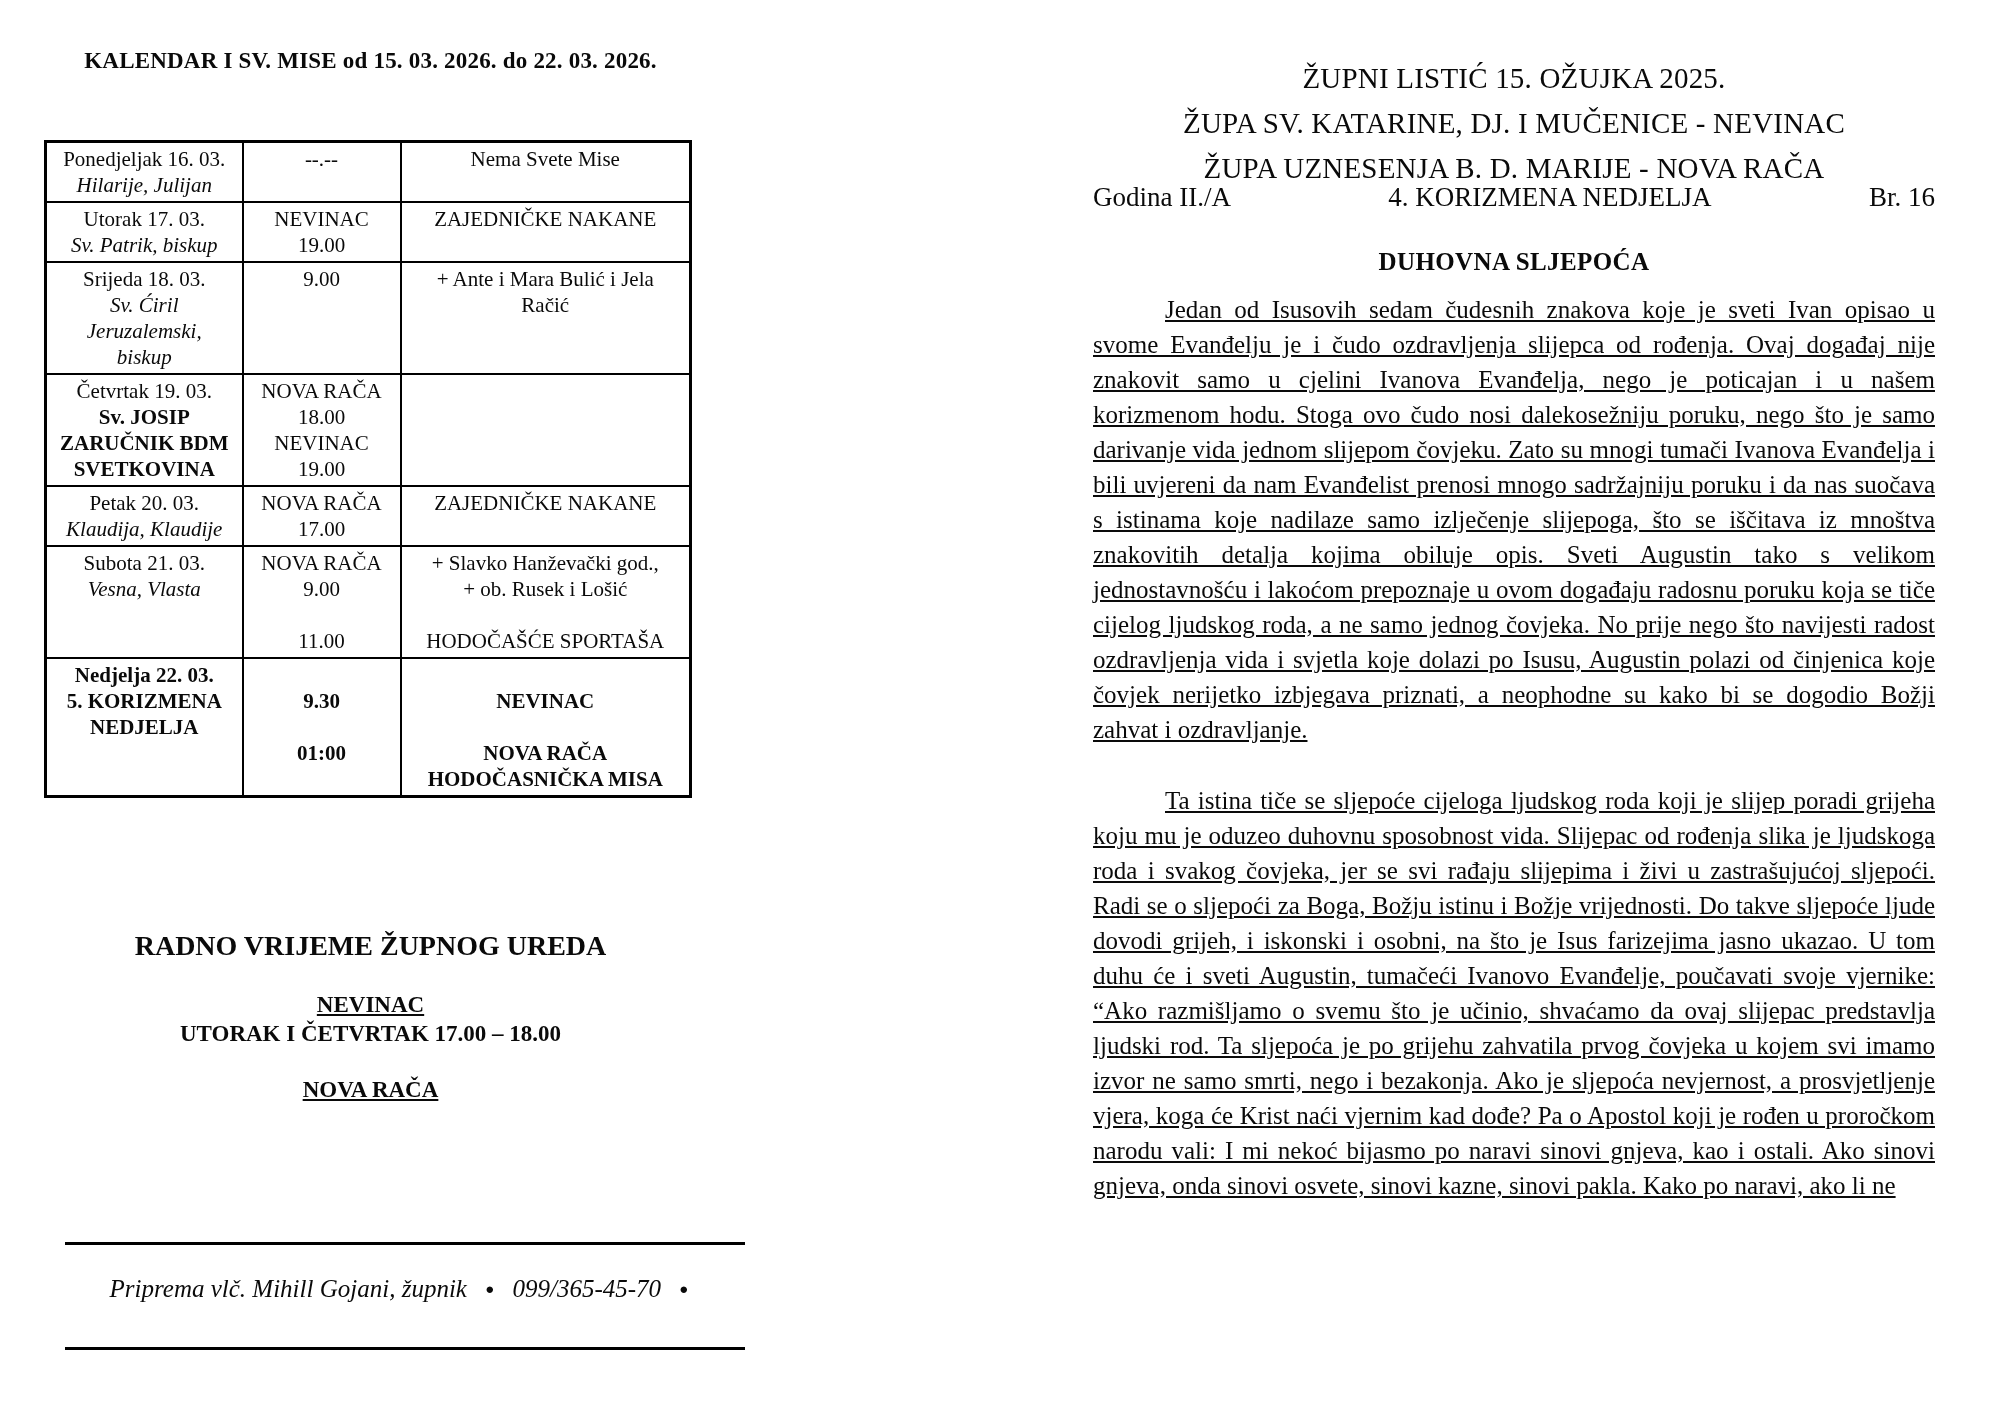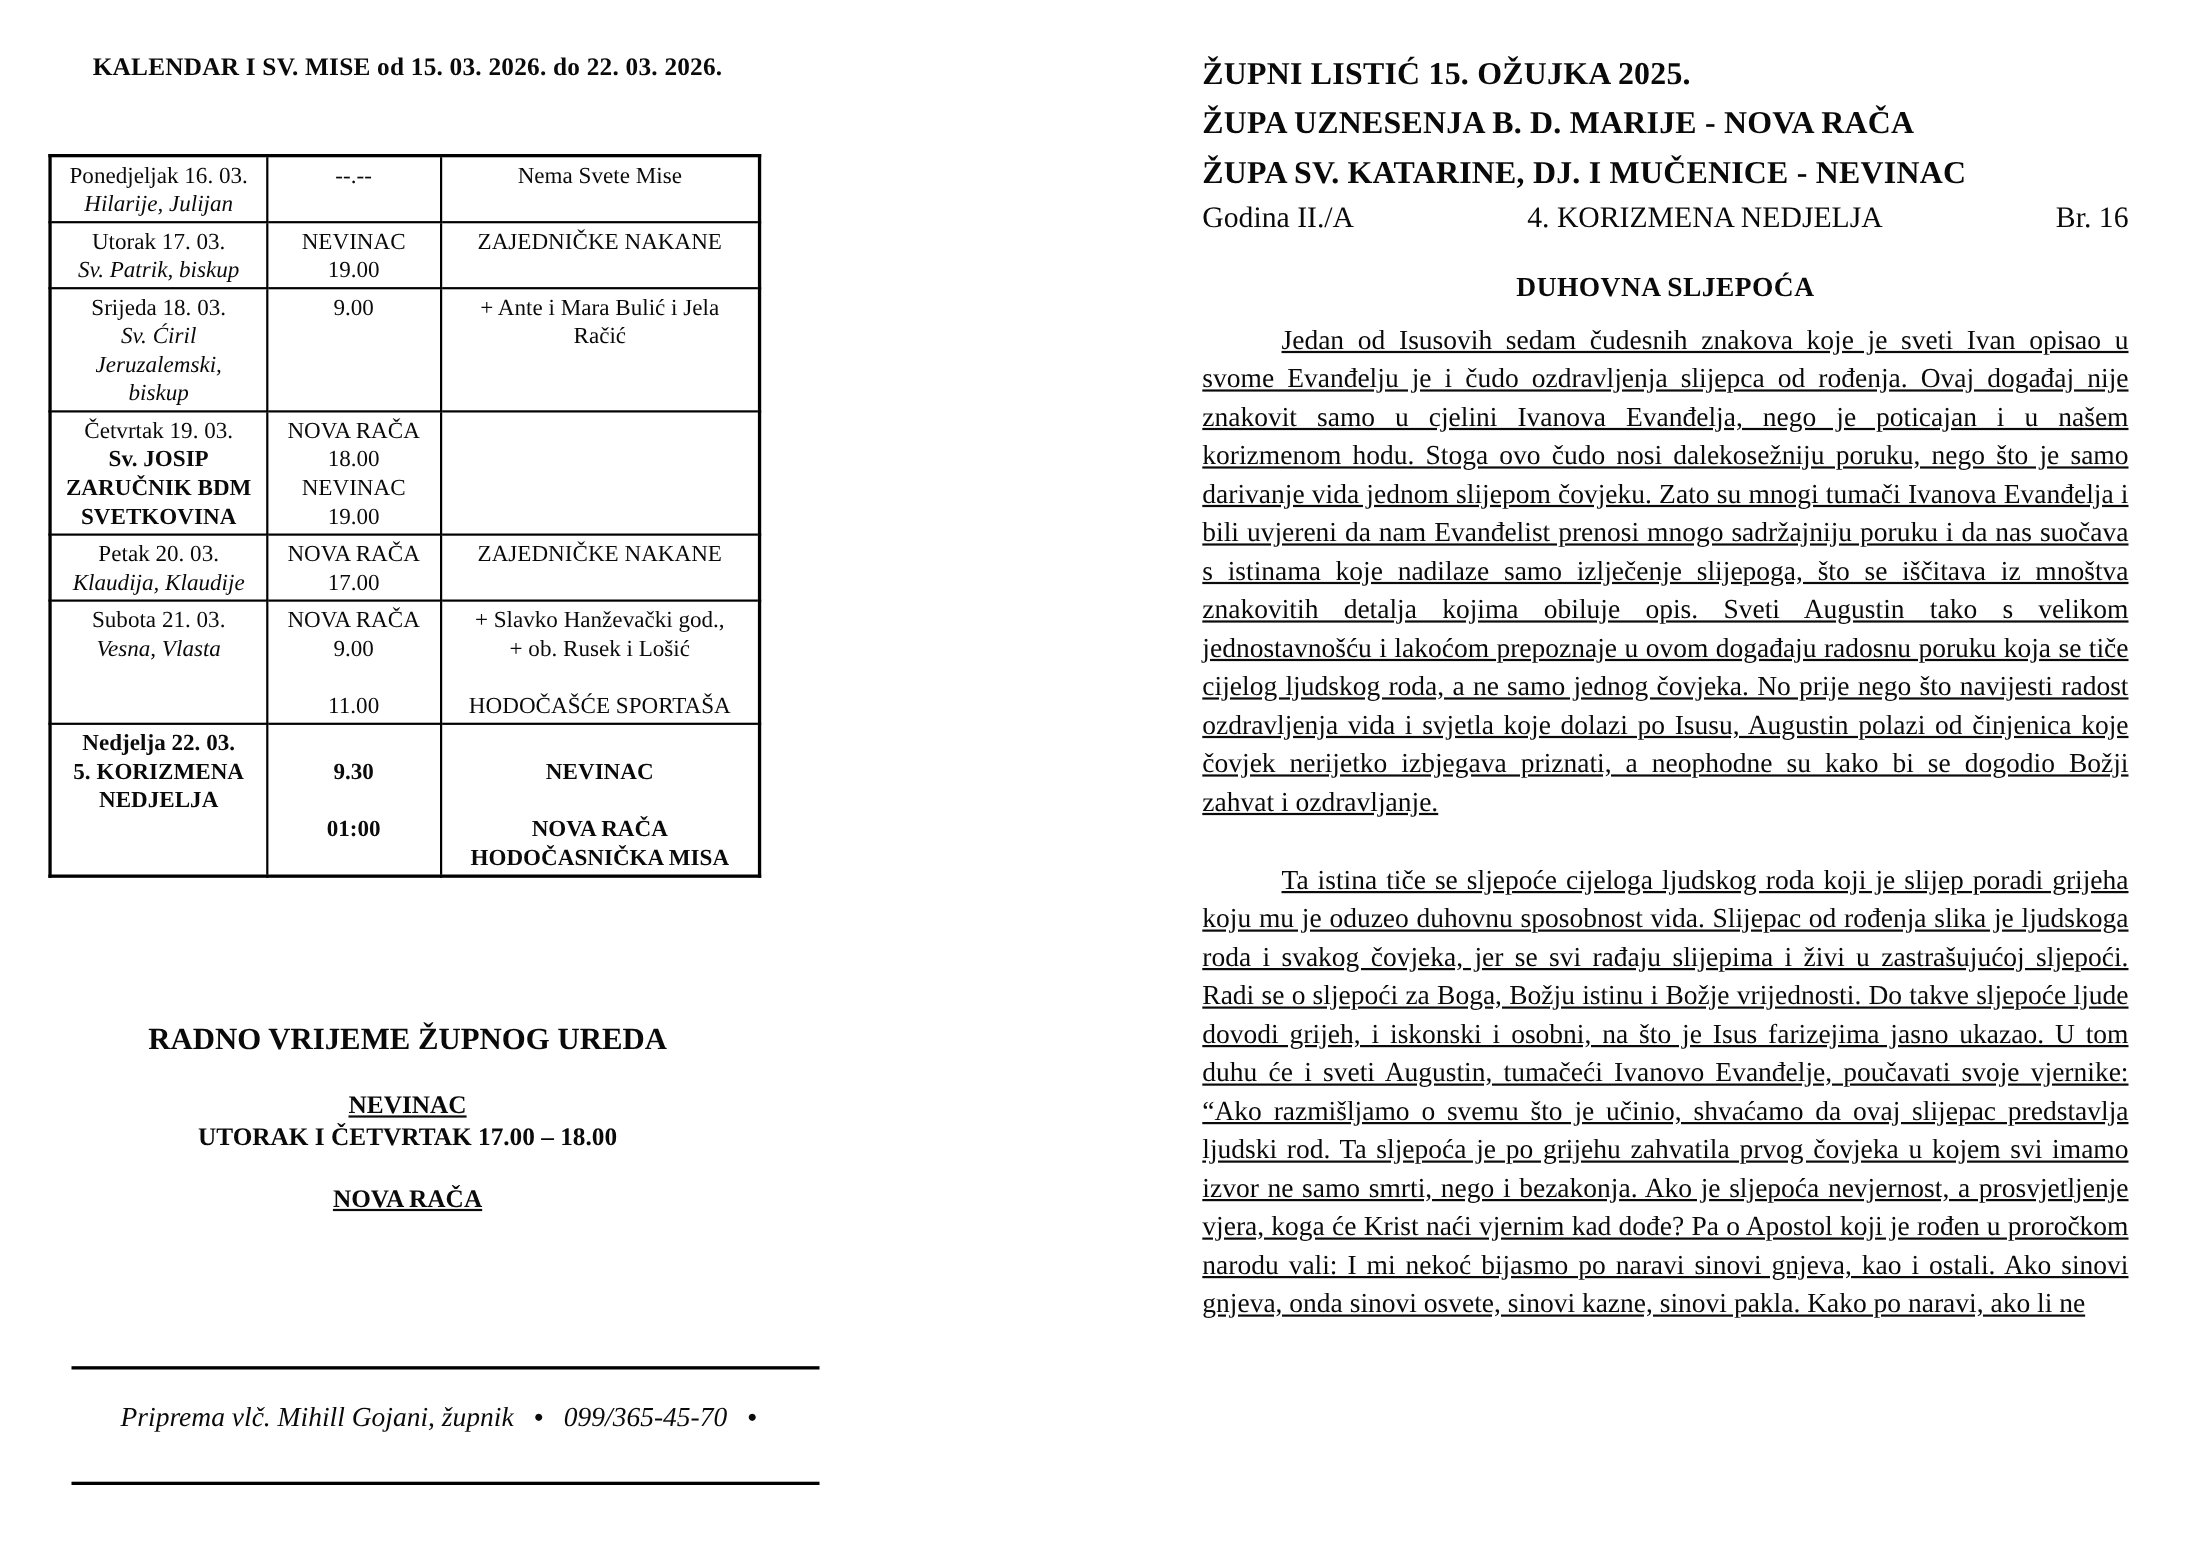--- a/index.html
+++ b/index.html
@@ -31,22 +31,22 @@
   .rule{position:absolute;left:65px;width:680px;border-top:3px solid #000;height:0;}
   .rule-top{top:1242px;}
   .rule-bottom{top:1347px;}
   .footer-text{
     position:absolute;left:65px;top:1275px;width:680px;text-align:center;
     font-style:italic;font-size:25px;
   }
   .bullet{font-style:normal;font-size:15px;padding:0 12px;vertical-align:3px;}
   
   .rp-header{
-    position:absolute;left:1093px;top:45px;width:842px;text-align:left;
-    font-size:29px;font-weight:bold;line-height:45px;letter-spacing:.2px;
+    position:absolute;left:1093px;top:56px;width:842px;text-align:center;
+    font-size:29px;font-weight:normal;line-height:45px;letter-spacing:.2px;
   }
   .rp-meta{
     position:absolute;left:1093px;top:182px;width:842px;
     display:flex;justify-content:space-between;font-size:27px;
   }
   .rp-title{
     position:absolute;left:1093px;top:248px;width:842px;
     text-align:center;font-size:25px;font-weight:bold;letter-spacing:.4px;
   }
   .rp-body{
@@ -189,22 +189,22 @@
 <div class="footer-text">
   <span>Priprema vlč.  Mihill Gojani, župnik</span>
   <span class="bullet">●</span>
   <span>099/365-45-70</span>
   <span class="bullet">●</span>
 </div>
 <div class="rule rule-bottom"></div>
 
 <div class="rp-header">
   <div>ŽUPNI LISTIĆ 15. OŽUJKA 2025.</div>
+  <div>ŽUPA SV. KATARINE, DJ. I MUČENICE - NEVINAC</div>
   <div>ŽUPA UZNESENJA B. D. MARIJE - NOVA RAČA</div>
-  <div>ŽUPA SV. KATARINE, DJ. I MUČENICE - NEVINAC</div>
 </div>
 
 <div class="rp-meta">
   <span>Godina II./A</span>
   <span>4. KORIZMENA NEDJELJA</span>
   <span>Br. 16</span>
 </div>
 
 <div class="rp-title">DUHOVNA SLJEPOĆA</div>
 

